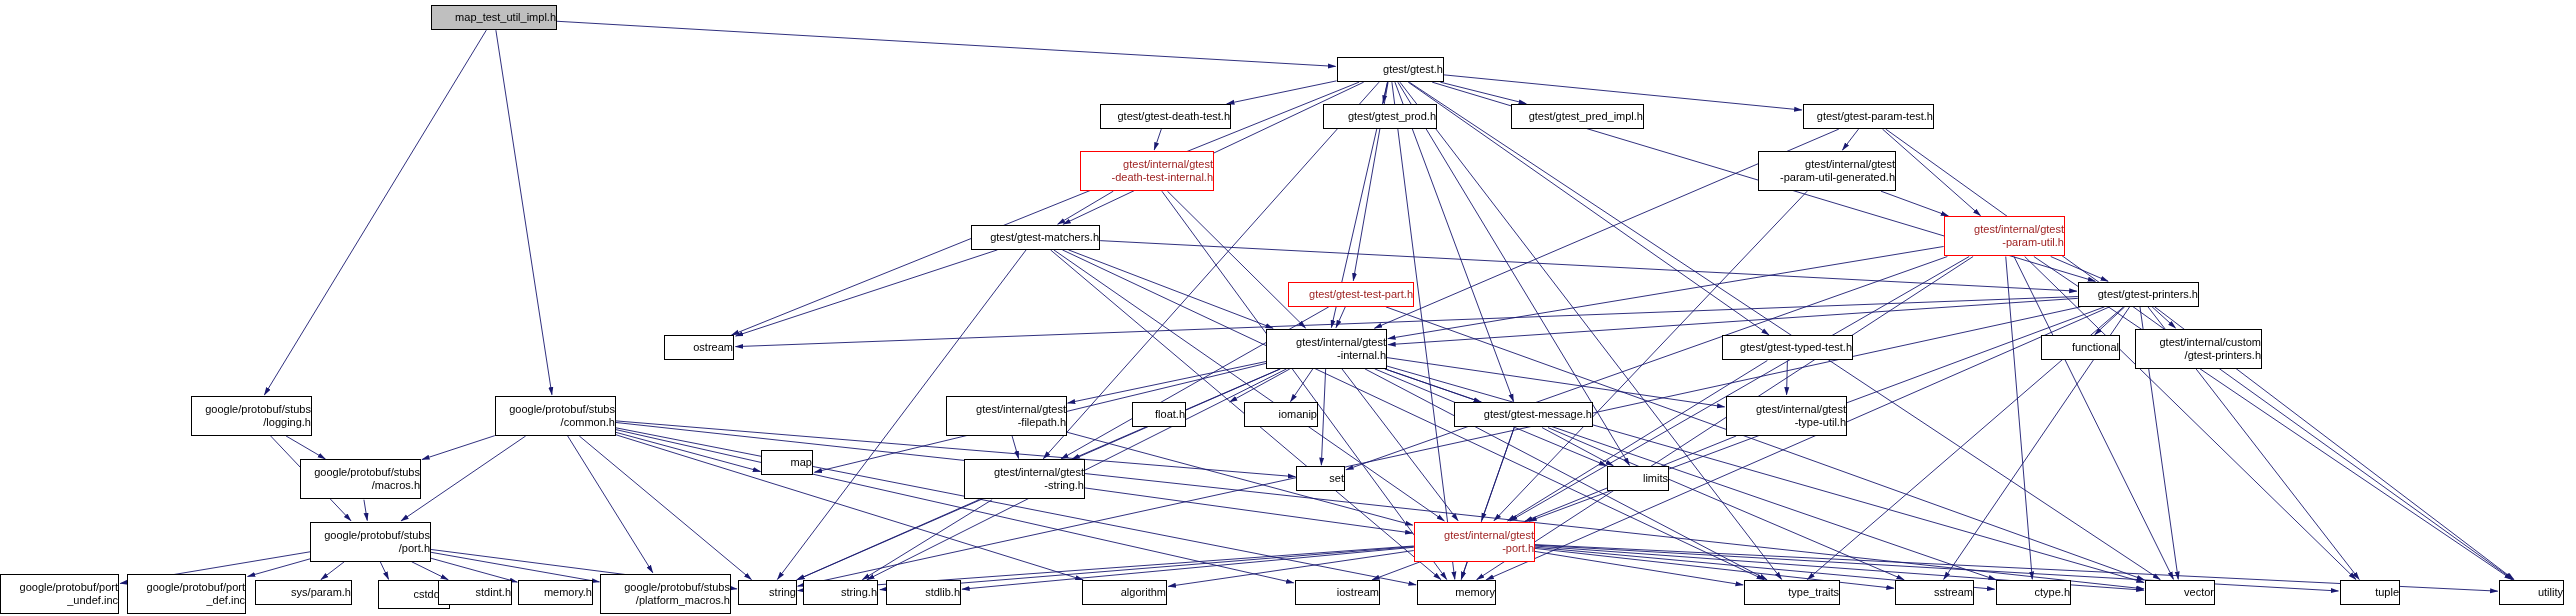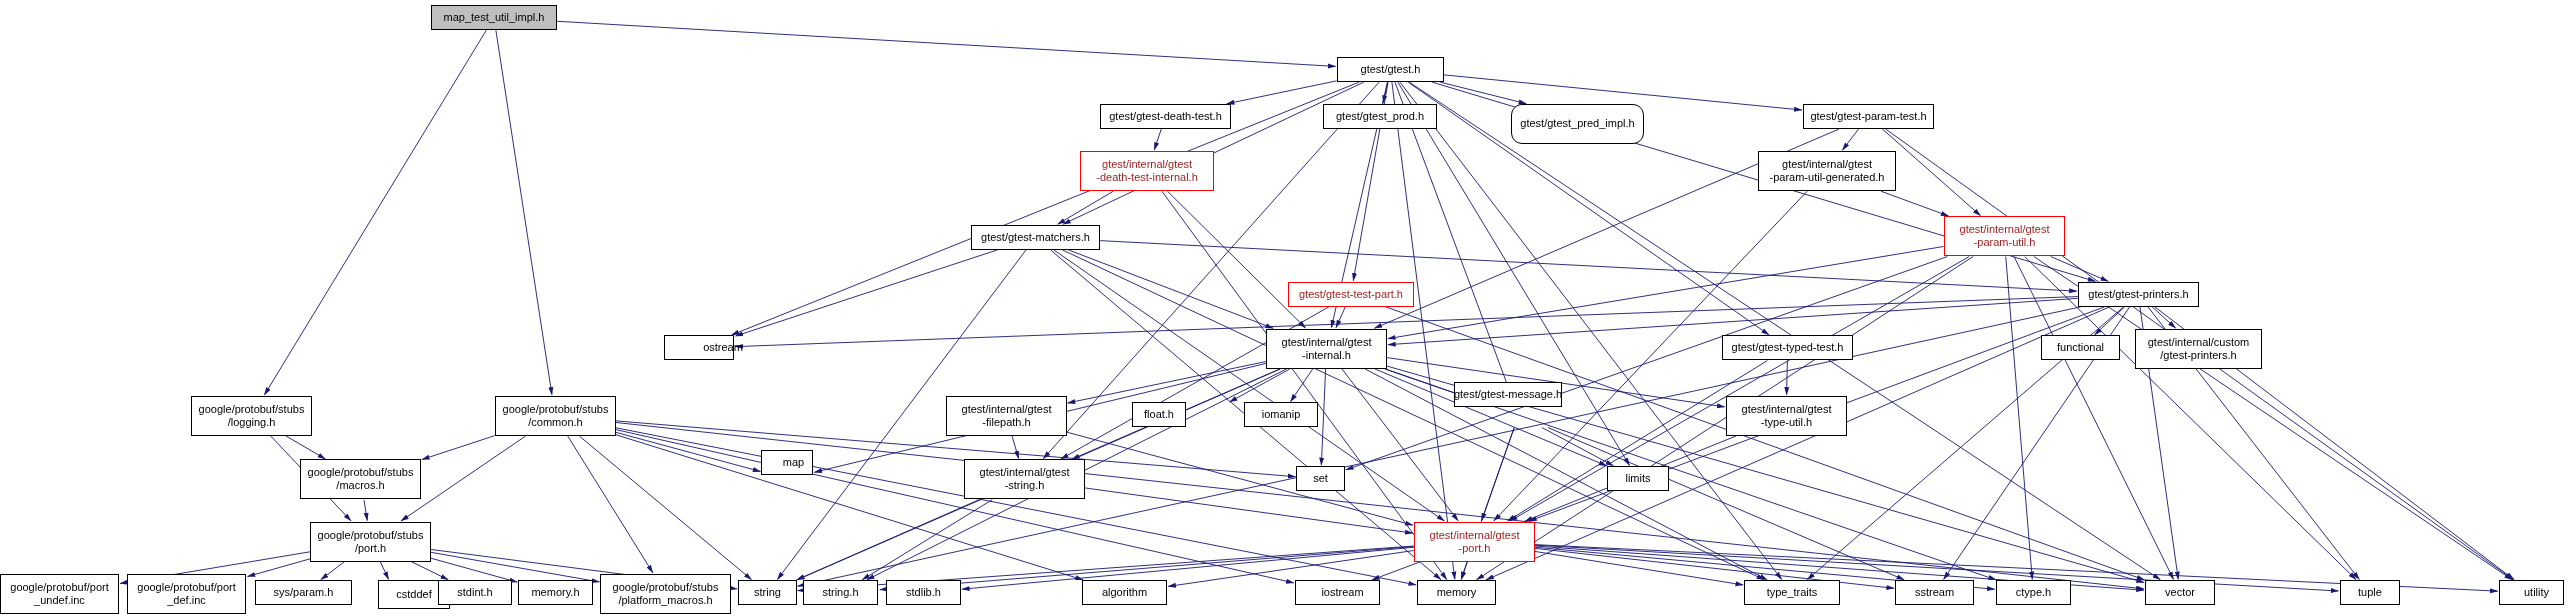--- a/index.html
+++ b/index.html
@@ -18,21 +18,21 @@
   }
   .node-layer { position: absolute; left: 0; top: 0; }
   .node {
     position: absolute;
     box-sizing: border-box;
     background: #ffffff;
     border: 1.1px solid #000000;
     color: #000000;
     display: flex;
     flex-direction: column;
-    align-items: center;
+    align-items: flex-end;
     justify-content: center;
     text-align: center;
     font-size: 11px;
     line-height: 1.2;
     white-space: nowrap;
     z-index: 2;
   }
   .node.root { background: #bfbfbf; }
   .node.red  { border-color: #ff0000; color: #9c1c1c; }
 </style>
@@ -173,21 +173,21 @@
       </div>
       <div class="node" style="left: 1337px; top: 57px; width: 107px; height: 25px;">
         <div>gtest/gtest.h</div>
       </div>
       <div class="node" style="left: 1100px; top: 104px; width: 131px; height: 25px;">
         <div>gtest/gtest-death-test.h</div>
       </div>
       <div class="node" style="left: 1323px; top: 104px; width: 114px; height: 25px;">
         <div>gtest/gtest_prod.h</div>
       </div>
-      <div class="node" style="left: 1511px; top: 104px; width: 133px; height: 40px; border-radius: 11px;">
+      <div class="node" style="left: 1511px; top: 104px; width: 133px; height: 25px;">
         <div>gtest/gtest_pred_impl.h</div>
       </div>
       <div class="node" style="left: 1803px; top: 104px; width: 131px; height: 25px;">
         <div>gtest/gtest-param-test.h</div>
       </div>
       <div class="node red" style="left: 1080px; top: 151px; width: 134px; height: 40px;">
         <div>gtest/internal/gtest</div>
         <div>-death-test-internal.h</div>
       </div>
       <div class="node" style="left: 1758px; top: 151px; width: 138px; height: 40px;">
@@ -235,21 +235,21 @@
       <div class="node" style="left: 946px; top: 396px; width: 121px; height: 40px;">
         <div>gtest/internal/gtest</div>
         <div>-filepath.h</div>
       </div>
       <div class="node" style="left: 1132px; top: 402px; width: 54px; height: 25px;">
         <div>float.h</div>
       </div>
       <div class="node" style="left: 1244px; top: 402px; width: 74px; height: 25px;">
         <div>iomanip</div>
       </div>
-      <div class="node" style="left: 1454px; top: 382px; width: 108px; height: 25px;">
+      <div class="node" style="left: 1454px; top: 402px; width: 139px; height: 25px;">
         <div>gtest/gtest-message.h</div>
       </div>
       <div class="node" style="left: 1726px; top: 396px; width: 121px; height: 40px;">
         <div>gtest/internal/gtest</div>
         <div>-type-util.h</div>
       </div>
       <div class="node" style="left: 300px; top: 459px; width: 121px; height: 40px;">
         <div>google/protobuf/stubs</div>
         <div>/macros.h</div>
       </div>

